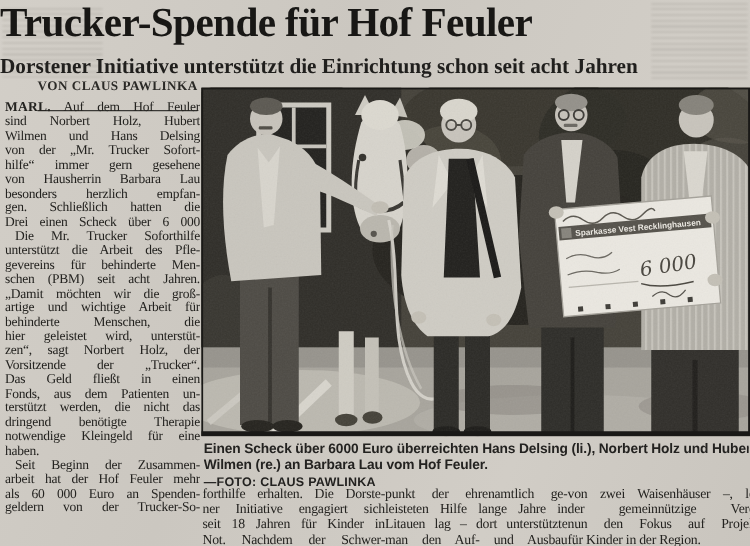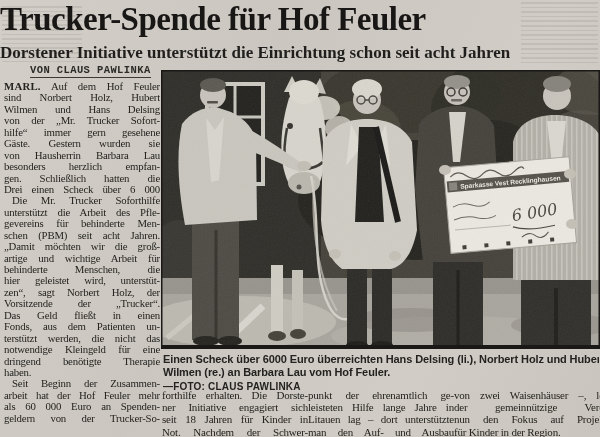--- a/index.html
+++ b/index.html
@@ -9,23 +9,23 @@
     font-family:"Liberation Serif",serif;color:#242320;
   }
   .bleed{position:absolute;opacity:.45;filter:blur(.7px);
     background:repeating-linear-gradient(180deg,rgba(122,118,110,.38) 0 1.6px,transparent 1.6px 4.6px);}
   .bleed.left{left:2px;top:6px;width:80px;height:56px;}
   .bleed.right{left:521px;top:2px;width:77px;height:62px;}
   .headline{position:absolute;left:0;right:0;top:1px;
     font-size:33px;font-weight:bold;letter-spacing:-.5px;color:#181715;white-space:nowrap;}
   .subheadline{position:absolute;left:0;right:0;top:43px;text-align:left;
     font-size:17px;font-weight:bold;color:#201f1d;white-space:nowrap;}
-  .byline{position:absolute;left:30px;top:64px;font-family:Liberation Mono, monospace;
+  .byline{position:absolute;left:30px;top:64px;font-family:Liberation Serif, serif;
     font-size:10.5px;font-weight:bold;letter-spacing:.4px;color:#2b2a27;
-    border-bottom:1.5px solid #3a3936;padding-bottom:1px;}
+    border-bottom:1.5px solid #3a3936;padding-bottom:13px;}
   .col{position:absolute;font-size:10.8px;line-height:11.45px;letter-spacing:-.2px;color:#242320;}
   .col1{left:4px;top:81px;width:156px;}
   .colb{top:389px;width:146px;font-size:11px;line-height:12.2px;}
   .col2{left:162px;} .col3{left:308px;} .col4{left:454px;width:158px;}
   .ln{text-align:justify;text-align-last:justify;height:11.45px;overflow:hidden;}
   .colb .ln{height:12.2px;}
   .ln.end{text-align-last:left;}
   .ln.ind{text-indent:8px;}
   .lead{font-weight:bold;letter-spacing:.2px;}
   .photo{position:absolute;left:161px;top:70px;width:439px;height:279px;}
@@ -47,40 +47,39 @@
   <div class="headline">Trucker-Spende für Hof Feuler</div>
   <div class="subheadline">Dorstener Initiative unterstützt die Einrichtung schon seit acht Jahren</div>
   <div class="byline">VON CLAUS PAWLINKA</div>
 
   <div class="col col1">
     <div class="ln"><span class="lead">MARL.</span> <span>Auf dem Hof Feuler</span></div>
     <div class="ln">sind Norbert Holz, Hubert</div>
     <div class="ln">Wilmen und Hans Delsing</div>
     <div class="ln">von der „Mr. Trucker Sofort-</div>
     <div class="ln">hilfe“ immer gern gesehene</div>
-    <div class="ln">Gäste. Gestern wurden sie</div>
     <div class="ln">von Hausherrin Barbara Lau</div>
     <div class="ln">besonders herzlich empfan-</div>
     <div class="ln">gen. Schließlich hatten die</div>
     <div class="ln">Drei einen Scheck über 6 000</div>
     <div class="ln ind">Die Mr. Trucker Soforthilfe</div>
     <div class="ln">unterstützt die Arbeit des Pfle-</div>
     <div class="ln">gevereins für behinderte Men-</div>
     <div class="ln">schen (PBM) seit acht Jahren.</div>
     <div class="ln">„Damit möchten wir die groß-</div>
     <div class="ln">artige und wichtige Arbeit für</div>
     <div class="ln">behinderte Menschen, die</div>
     <div class="ln">hier geleistet wird, unterstüt-</div>
     <div class="ln">zen“, sagt Norbert Holz, der</div>
     <div class="ln">Vorsitzende der „Trucker“.</div>
     <div class="ln">Das Geld fließt in einen</div>
     <div class="ln">Fonds, aus dem Patienten un-</div>
     <div class="ln">terstützt werden, die nicht das</div>
+    <div class="ln">dringend benötigte Therapie</div>
     <div class="ln">notwendige Kleingeld für eine</div>
-    <div class="ln">dringend benötigte Therapie</div>
     <div class="ln end">haben.</div>
     <div class="ln ind">Seit Beginn der Zusammen-</div>
     <div class="ln">arbeit hat der Hof Feuler mehr</div>
     <div class="ln">als 60 000 Euro an Spenden-</div>
     <div class="ln">geldern von der Trucker-So-</div>
   </div>
 
   <svg class="photo" viewBox="0 0 439 279" xmlns="http://www.w3.org/2000/svg">
     <defs>
       <pattern id="stripes" width="5" height="6" patternUnits="userSpaceOnUse">

